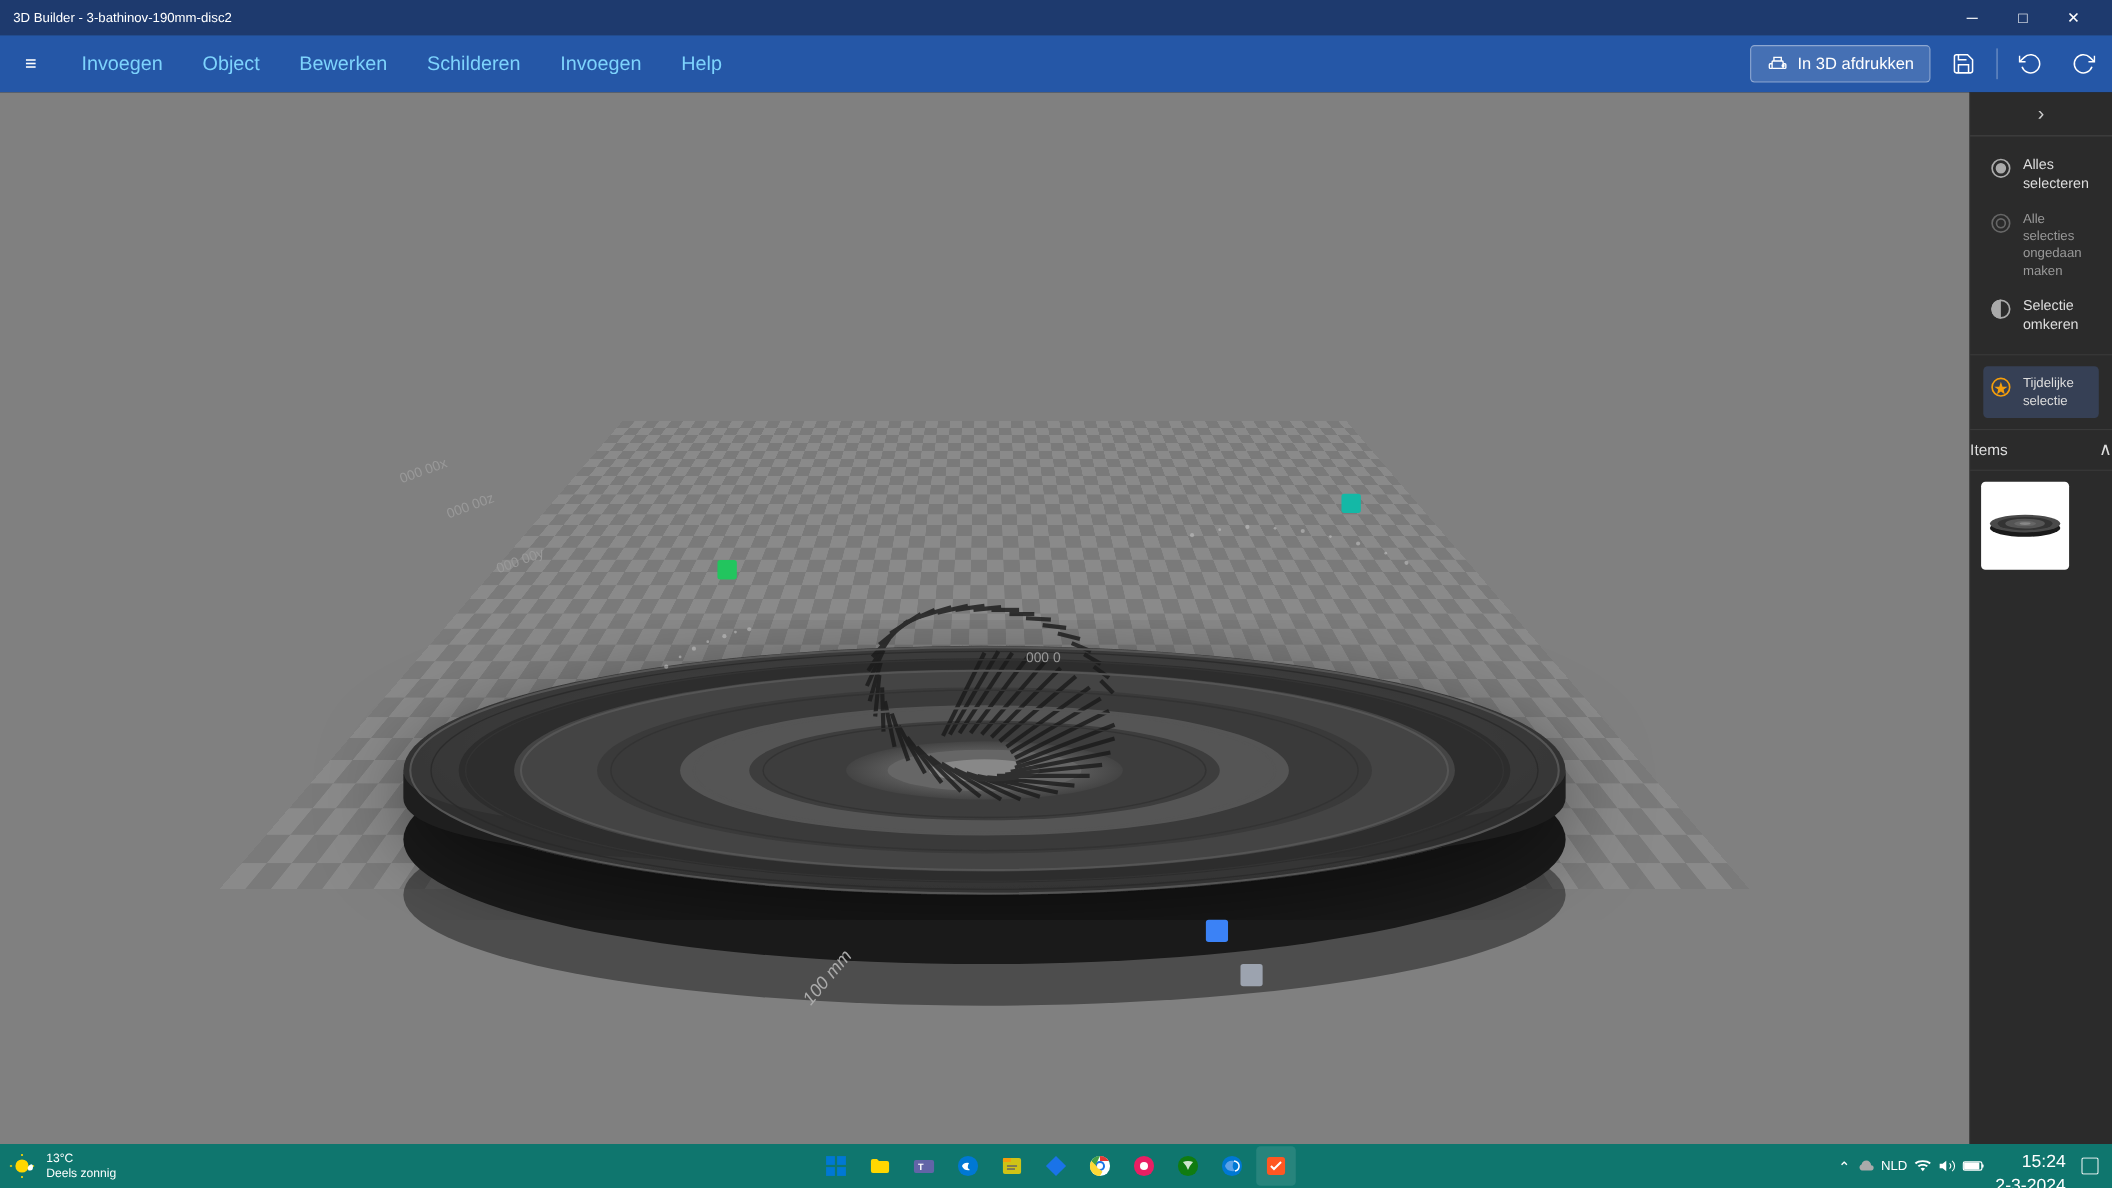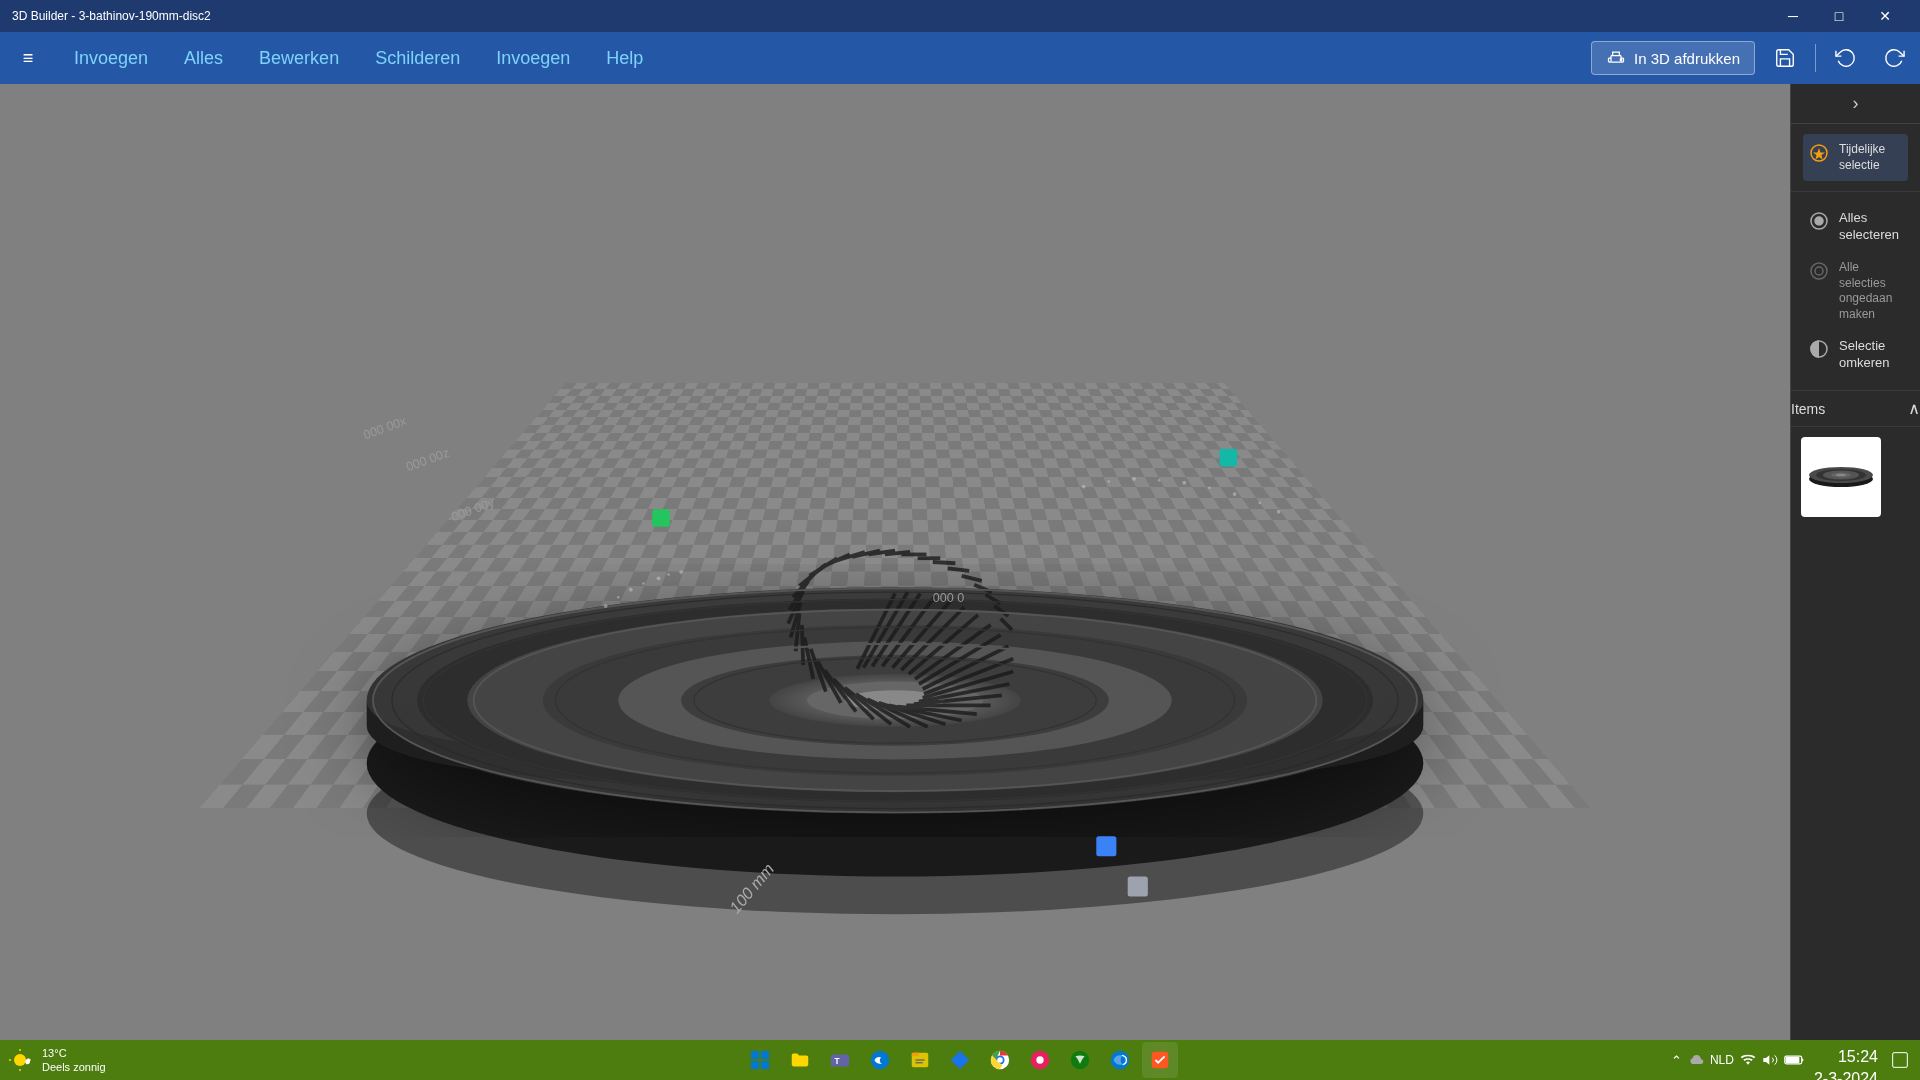--- a/index.html
+++ b/index.html
@@ -169,21 +169,21 @@
       display: flex;
       align-items: center;
       justify-content: center;
       overflow: hidden;
     }
 
     
     #taskbar {
       width: 100%;
       height: 40px;
-      background: #4d7c0f;
+      background: #0f766e;
       display: flex;
       align-items: center;
       justify-content: space-between;
       padding: 0 8px;
       position: absolute;
       bottom: 0;
     }
     .taskbar-left {
       display: flex;
       align-items: center;
@@ -247,21 +247,21 @@
 </div>
 
 <div id="menubar">
   <div class="menu-hamburger">
     <span>≡</span>
   </div>
   <div class="menu-item">
     <span>Invoegen</span>
   </div>
   <div class="menu-item">
-    <span>Alles</span>
+    <span>Object</span>
   </div>
   <div class="menu-item">
     <span>Bewerken</span>
   </div>
   <div class="menu-item">
     <span>Schilderen</span>
   </div>
   <div class="menu-item">
     <span>Invoegen</span>
   </div>
@@ -447,32 +447,20 @@
   </div>
 
   <div id="rightpanel">
 
     <div class="panel-toggle">
       <span>›</span>
     </div>
 
 
     <div class="panel-section">
-      <div class="panel-item active">
-        <div class="panel-icon">
-          <svg viewBox="0 0 20 20" fill="none" stroke="#f59e0b" stroke-width="1.5">
-            <circle cx="10" cy="10" r="8"></circle>
-            <path d="M10 5l1.5 4.5H16l-3.5 2.5 1 4.5L10 14l-3.5 2.5 1-4.5L4 9.5h4.5z" fill="#f59e0b" stroke="none"></path>
-          </svg>
-        </div>
-        <span style="font-size:12px;">Tijdelijke selectie</span>
-      </div>
-    </div>
-
-    <div class="panel-section">
       <div class="panel-item">
         <div class="panel-icon">
           <svg viewBox="0 0 20 20" fill="none" stroke="#aaa" stroke-width="1.5">
             <circle cx="10" cy="10" r="8"></circle>
             <circle cx="10" cy="10" r="4" fill="#aaa"></circle>
           </svg>
         </div>
         <span>Alles selecteren</span>
       </div>
 
@@ -487,20 +475,32 @@
       </div>
 
       <div class="panel-item">
         <div class="panel-icon">
           <svg viewBox="0 0 20 20" fill="none" stroke="#aaa" stroke-width="1.5">
             <circle cx="10" cy="10" r="8"></circle>
             <path d="M10 2a8 8 0 000 16" fill="#aaa"></path>
           </svg>
         </div>
         <span>Selectie omkeren</span>
+      </div>
+    </div>
+
+    <div class="panel-section">
+      <div class="panel-item active">
+        <div class="panel-icon">
+          <svg viewBox="0 0 20 20" fill="none" stroke="#f59e0b" stroke-width="1.5">
+            <circle cx="10" cy="10" r="8"></circle>
+            <path d="M10 5l1.5 4.5H16l-3.5 2.5 1 4.5L10 14l-3.5 2.5 1-4.5L4 9.5h4.5z" fill="#f59e0b" stroke="none"></path>
+          </svg>
+        </div>
+        <span style="font-size:12px;">Tijdelijke selectie</span>
       </div>
     </div>
 
     <div class="items-header">
       <span style="font-weight:500;">Items</span>
       <span style="cursor:pointer;font-size:16px;">∧</span>
     </div>
     <div class="items-content">
       <div class="item-thumb">
 

